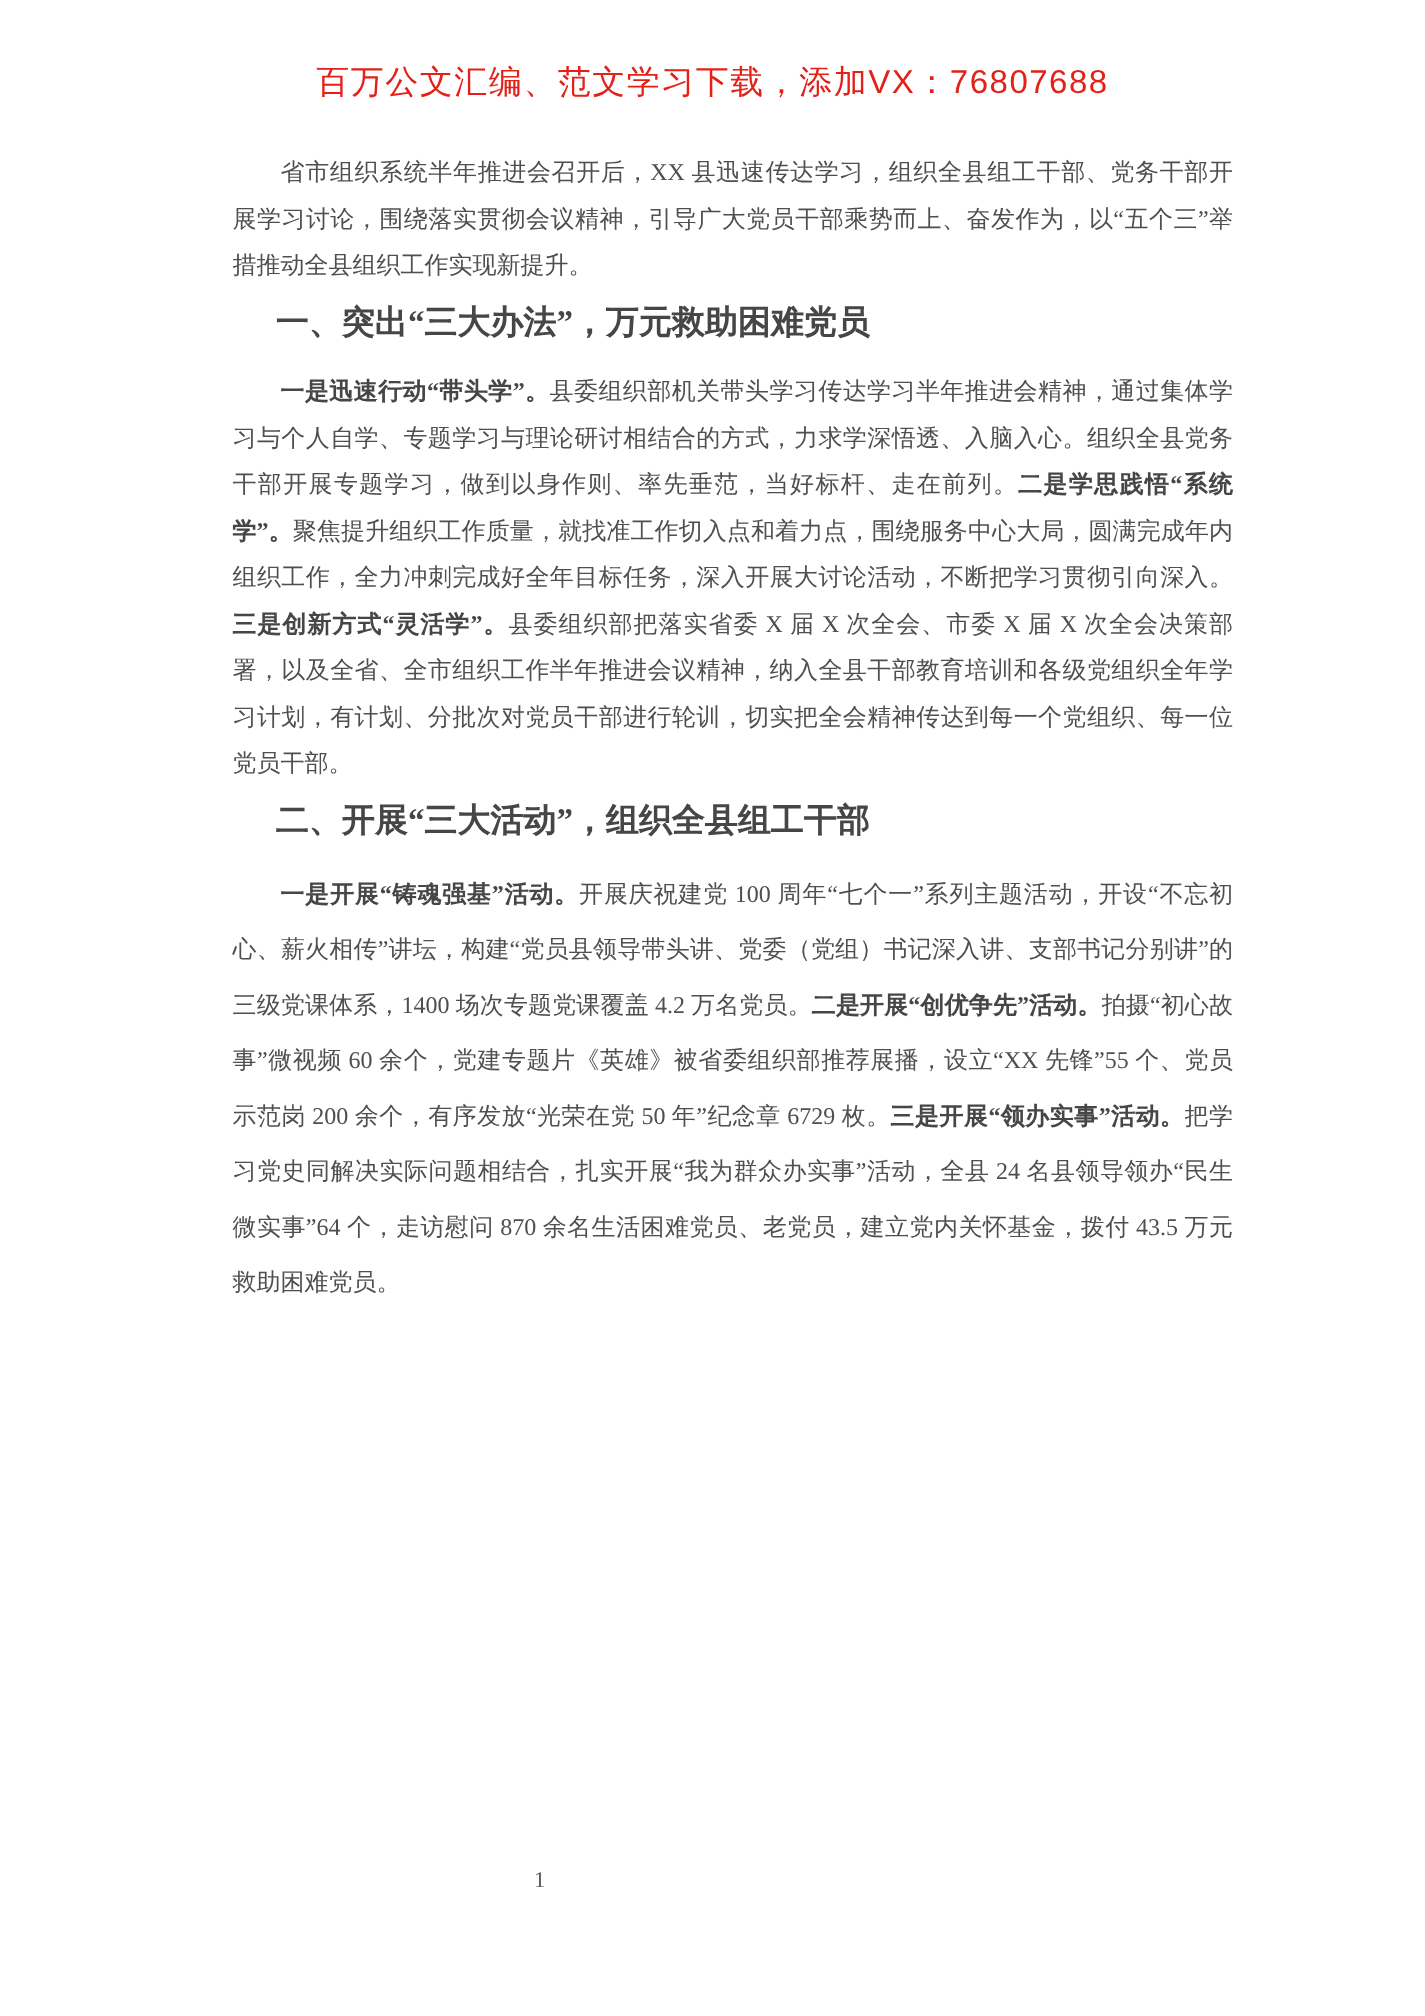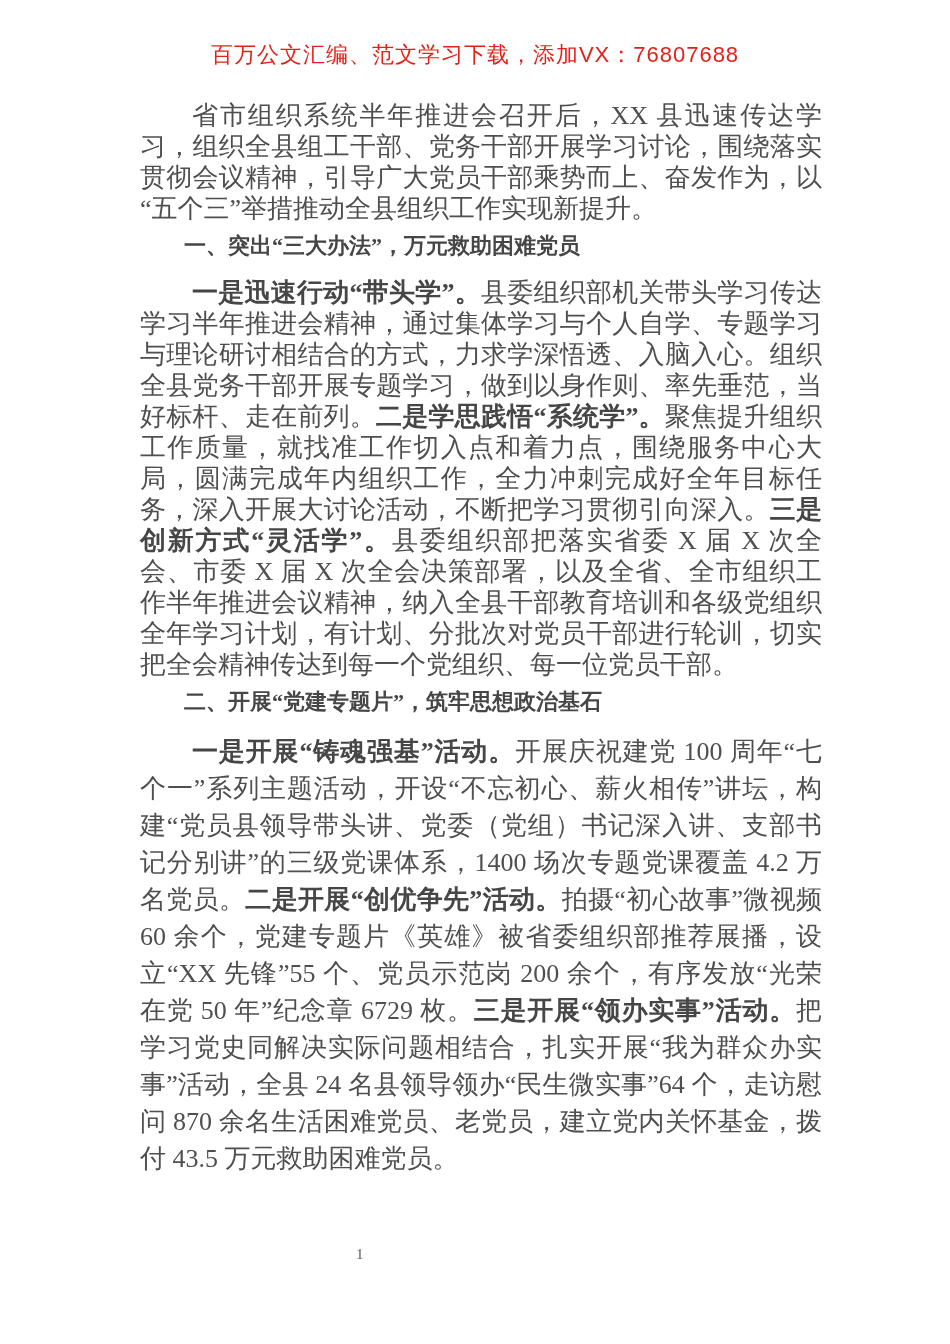--- a/index.html
+++ b/index.html
@@ -18,23 +18,23 @@
     font-weight:500;
     letter-spacing:1px;
   }
   .content{
     margin:30px 128px 0 140px;
     width:682px;
     text-align:justify;
     text-justify:inter-ideograph;
   }
   .para{
-    font-size:26px;
+    font-size:16px;
     line-height:31px;
-    margin:0 0 8px 0;
+    margin:0 0 8px 15px;
     text-indent:2em;
   }
   .para.loose{
     line-height:37px;
     margin-top:6px;
   }
   .heading{
     font-size:22px;
     line-height:28px;
     margin:8px 0 17px 0;
@@ -56,19 +56,19 @@
 <body style="color: rgb(79, 79, 79); background: rgb(255, 255, 255);">
 
 <div class="page">
 
   <div class="notice" style="color: rgb(227, 33, 25); text-align: center;">百万公文汇编、范文学习下载，添加VX：76807688</div>
 
   <div class="content">
       <p class="para"><span class="run">省市组织系统半年推进会召开后，XX 县迅速传达学习，组织全县组工干部、党务干部开展学习讨论，围绕落实贯彻会议精神，引导广大党员干部乘势而上、奋发作为，以“五个三”举措推动全县组织工作实现新提升。</span></p>
       <h2 class="heading"><span class="run bold">一、突出“三大办法”，万元救助困难党员</span></h2>
       <p class="para"><span class="run bold">一是迅速行动“带头学”。</span><span class="run">县委组织部机关带头学习传达学习半年推进会精神，通过集体学习与个人自学、专题学习与理论研讨相结合的方式，力求学深悟透、入脑入心。组织全县党务干部开展专题学习，做到以身作则、率先垂范，当好标杆、走在前列。</span><span class="run bold">二是学思践悟“系统学”。</span><span class="run">聚焦提升组织工作质量，就找准工作切入点和着力点，围绕服务中心大局，圆满完成年内组织工作，全力冲刺完成好全年目标任务，深入开展大讨论活动，不断把学习贯彻引向深入。</span><span class="run bold">三是创新方式“灵活学”。</span><span class="run">县委组织部把落实省委 X 届 X 次全会、市委 X 届 X 次全会决策部署，以及全省、全市组织工作半年推进会议精神，纳入全县干部教育培训和各级党组织全年学习计划，有计划、分批次对党员干部进行轮训，切实把全会精神传达到每一个党组织、每一位党员干部。</span></p>
-      <h2 class="heading"><span class="run bold">二、开展“党建专题片”，筑牢思想政治基石</span></h2>
+      <h2 class="heading"><span class="run bold">二、开展“三大活动”，组织全县组工干部</span></h2>
       <p class="para loose"><span class="run bold">一是开展“铸魂强基”活动。</span><span class="run">开展庆祝建党 100 周年“七个一”系列主题活动，开设“不忘初心、薪火相传”讲坛，构建“党员县领导带头讲、党委（党组）书记深入讲、支部书记分别讲”的三级党课体系，1400 场次专题党课覆盖 4.2 万名党员。</span><span class="run bold">二是开展“创优争先”活动。</span><span class="run">拍摄“初心故事”微视频 60 余个，党建专题片《英雄》被省委组织部推荐展播，设立“XX 先锋”55 个、党员示范岗 200 余个，有序发放“光荣在党 50 年”纪念章 6729 枚。</span><span class="run bold">三是开展“领办实事”活动。</span><span class="run">把学习党史同解决实际问题相结合，扎实开展“我为群众办实事”活动，全县 24 名县领导领办“民生微实事”64 个，走访慰问 870 余名生活困难党员、老党员，建立党内关怀基金，拨付 43.5 万元救助困难党员。</span></p>
     </div>
 
   <div class="page-number">1</div>
 
 </div>
 
 </body></html>

